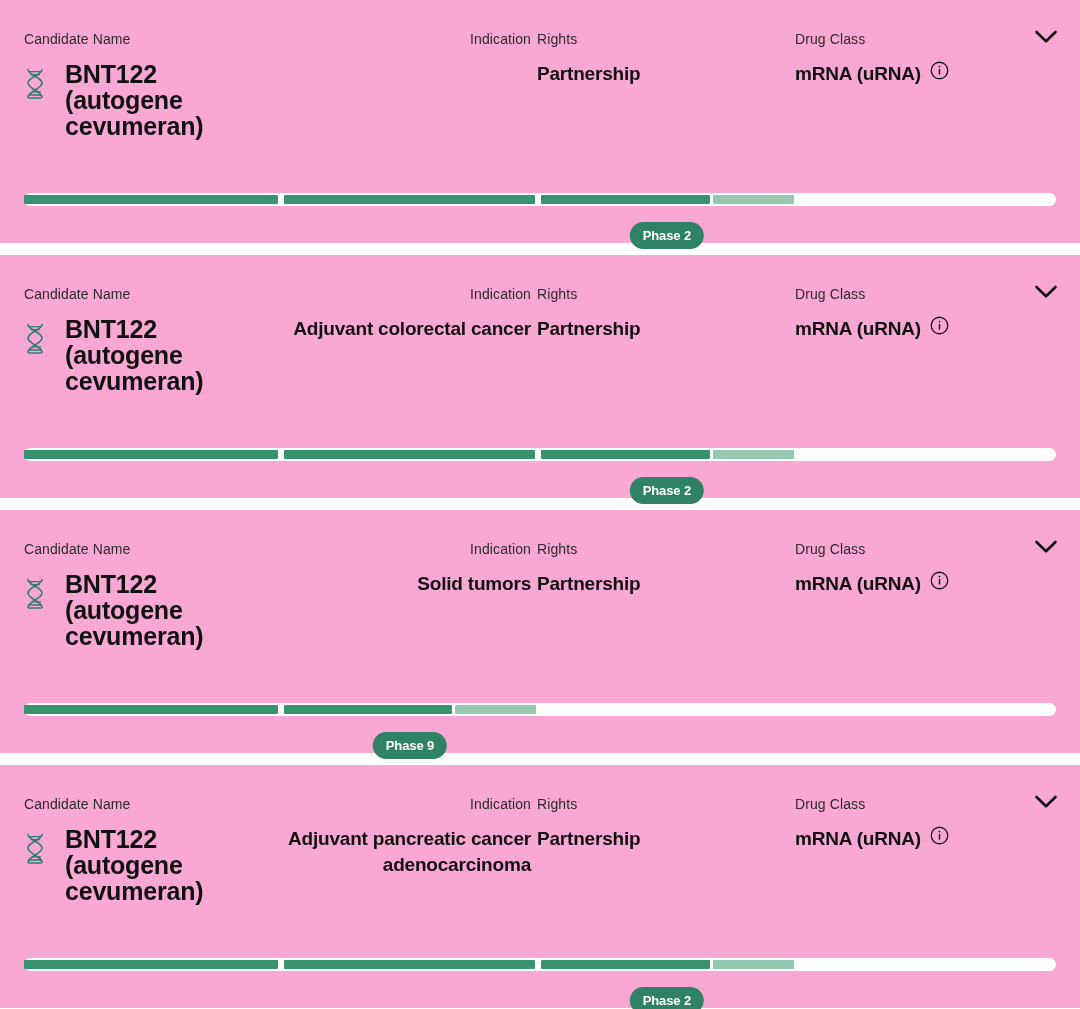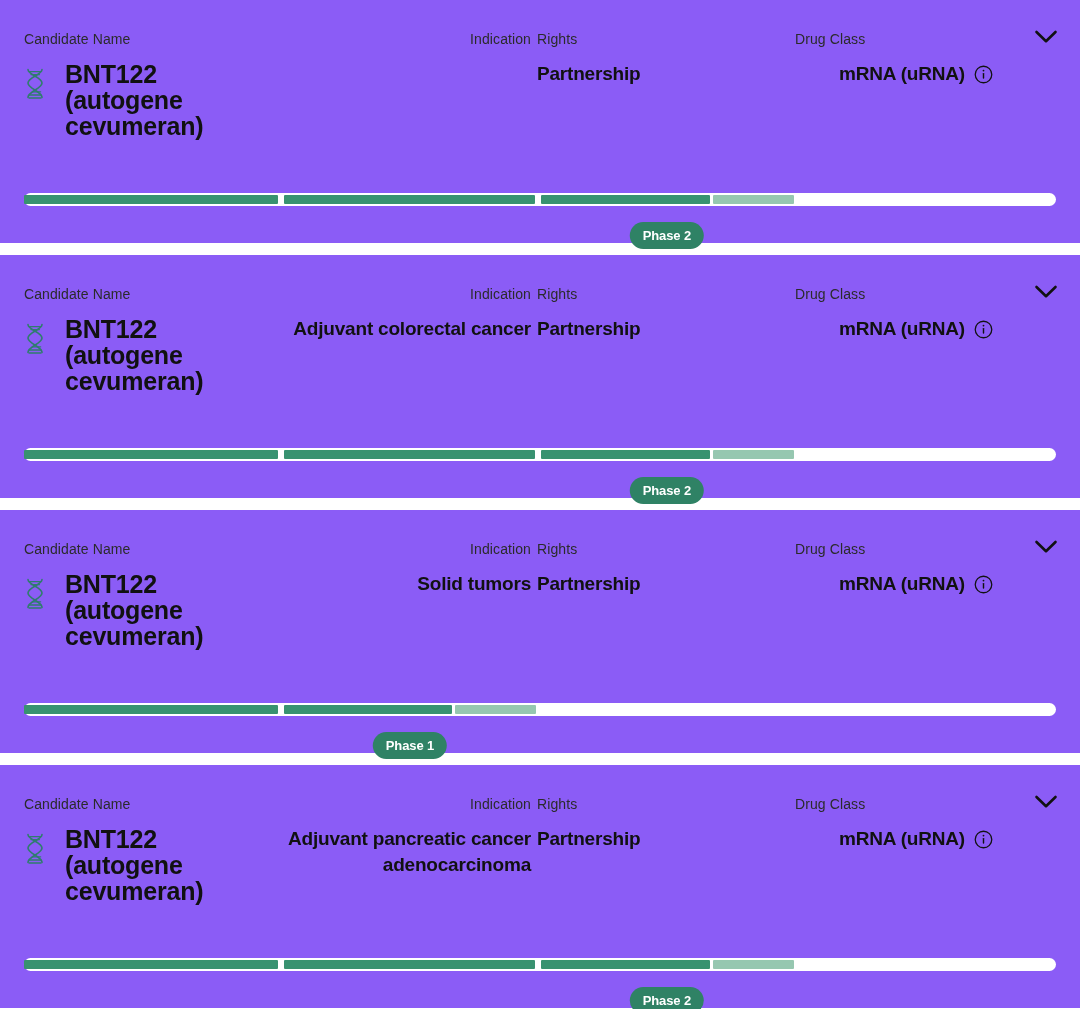--- a/index.html
+++ b/index.html
@@ -16,21 +16,21 @@
     width: 1080px;
     height: 1009px;
     display: flex;
     flex-direction: column;
     gap: 12px;
     background: #ffffff;
     overflow: hidden;
   }
 
   .card {
-    background: #8b5cf6;
+    background: #f9a8d4;
     position: relative;
     flex: 0 0 auto;
     padding: 0;
   }
 
   .card-1 { height: 243px; }
   .card-2 { height: 243px; }
   .card-3 { height: 243px; }
   .card-4 { height: 243px; }
 
@@ -84,24 +84,22 @@
     line-height: 26px;
     font-weight: 700;
     color: #111111;
     letter-spacing: -0.2px;
     padding-top: 13px;
   }
 
   
   .drug-row {
     display: flex;
-    align-items: center;
     gap: 9px;
     padding-top: 13px;
-    margin-left: 44px;
   }
   .drug-row .drug-text {
     font-size: 19px;
     line-height: 26px;
     font-weight: 700;
     color: #111111;
     letter-spacing: -0.2px;
     white-space: nowrap;
   }
   .info-icon {
@@ -322,21 +320,21 @@
         <div class="chevron-btn">
           <svg viewBox="0 0 24 16" width="24" height="16" xmlns="http://www.w3.org/2000/svg">
             <path d="M2.5 3 L12 12.2 L21.5 3" fill="none" stroke="#111" stroke-width="2.6" stroke-linecap="round" stroke-linejoin="round"></path>
           </svg>
         </div>
         <div class="progress">
           <div class="track"></div>
           <div class="seg filled" style="left:0%;width:24.6%;"></div>
           <div class="seg filled" style="left:25.2%;width:16.3%;"></div>
           <div class="seg partial" style="left:41.8%;width:7.800000000000004%;"></div>
-          <div class="phase-badge" style="left:37.4%;transform:translateX(-50%);">Phase 1</div>
+          <div class="phase-badge" style="left:37.4%;transform:translateX(-50%);">Phase 9</div>
         </div>
       </div>
     </div>
     <div class="card card-4">
       <div class="card-grid">
         <div class="col col-candidate">
           <div class="col-head">Candidate Name</div>
           <div class="candidate-wrap">
             <span class="dna-icon"><svg viewBox="0 0 22 33" width="22" height="33" xmlns="http://www.w3.org/2000/svg">
                 <g fill="none" stroke="#2f7d6e" stroke-width="1.6" stroke-linecap="round">

